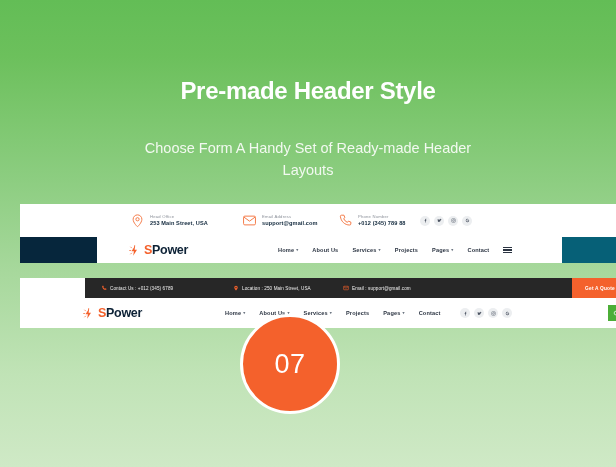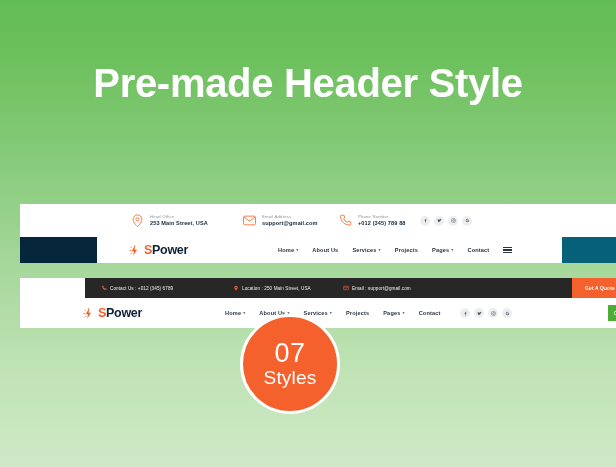--- a/index.html
+++ b/index.html
@@ -10,22 +10,22 @@
   }
   .stage{
     position:relative;width:616px;height:467px;
     background:linear-gradient(180deg,#63bd56 0%,#6cc05c 12%,#8ccd80 38%,#a7d89c 58%,#c0e3b6 80%,#cfe9c6 100%);
     overflow:hidden;
   }
 
   
   .hero{position:absolute;left:0;top:0;width:616px;text-align:center;}
   .hero-title{
-    margin:0;padding-top:62px;
-    font-size:40px;line-height:42px;font-weight:700;color:#ffffff;
+    margin:8px;padding-top:62px;
+    font-size:24px;line-height:42px;font-weight:700;color:#ffffff;
     letter-spacing:-0.3px;
   }
   .hero-sub{
     margin:0 auto;padding-top:17px;width:380px;
     font-size:14.5px;line-height:22px;font-weight:400;color:#f2f9f0;
   }
 
   
   .mock{position:absolute;left:20px;width:616px;background:#fff;}
 
@@ -119,20 +119,21 @@
   .badge-num{font-size:27px;font-weight:400;line-height:28px;letter-spacing:.5px;}
   .badge-label{font-size:19px;font-weight:400;line-height:22px;letter-spacing:.2px;}
 </style>
 </head>
 <body>
 
 <div class="stage">
 
   <div class="hero">
     <h1 class="hero-title">Pre-made Header Style</h1>
+    <p class="hero-sub">Choose Form A Handy Set of Ready-made Header Layouts</p>
   </div>
 
   <div class="mock h1">
 
     <div class="h1-top">
 
       <div class="info-group" style="position:absolute;left:110px;">
         <span class="info-ico">
           <svg viewBox="0 0 24 24" fill="none" stroke="currentColor" stroke-width="1.6">
             <path d="M12 22s7-6.2 7-12a7 7 0 1 0-14 0c0 5.8 7 12 7 12z"></path>
@@ -354,16 +355,15 @@
             <circle cx="10.5" cy="10.5" r="6.5"></circle>
               <path d="M15.5 15.5L21 21"></path>
           </svg>
         </span>
       </div>
     </div>
   </div>
 
   <div class="badge">
     <span class="badge-num">07</span>
-    <span class="badge-label">Styles</span>
   </div>
 
 </div>
 
 </body></html>

